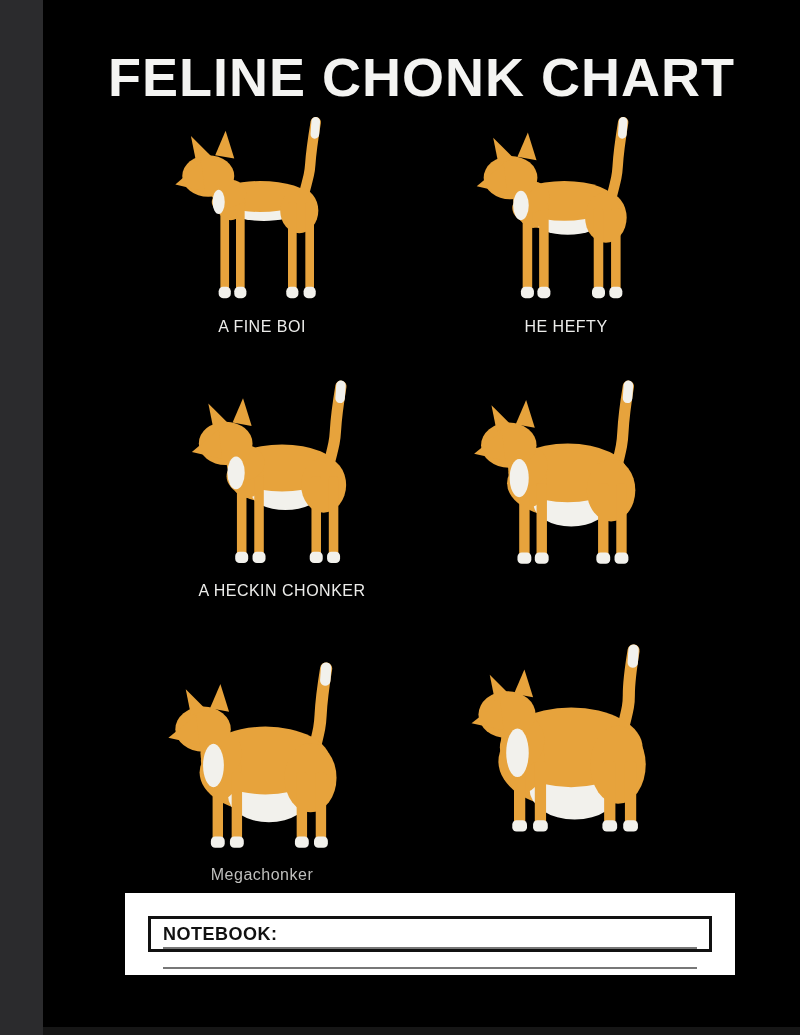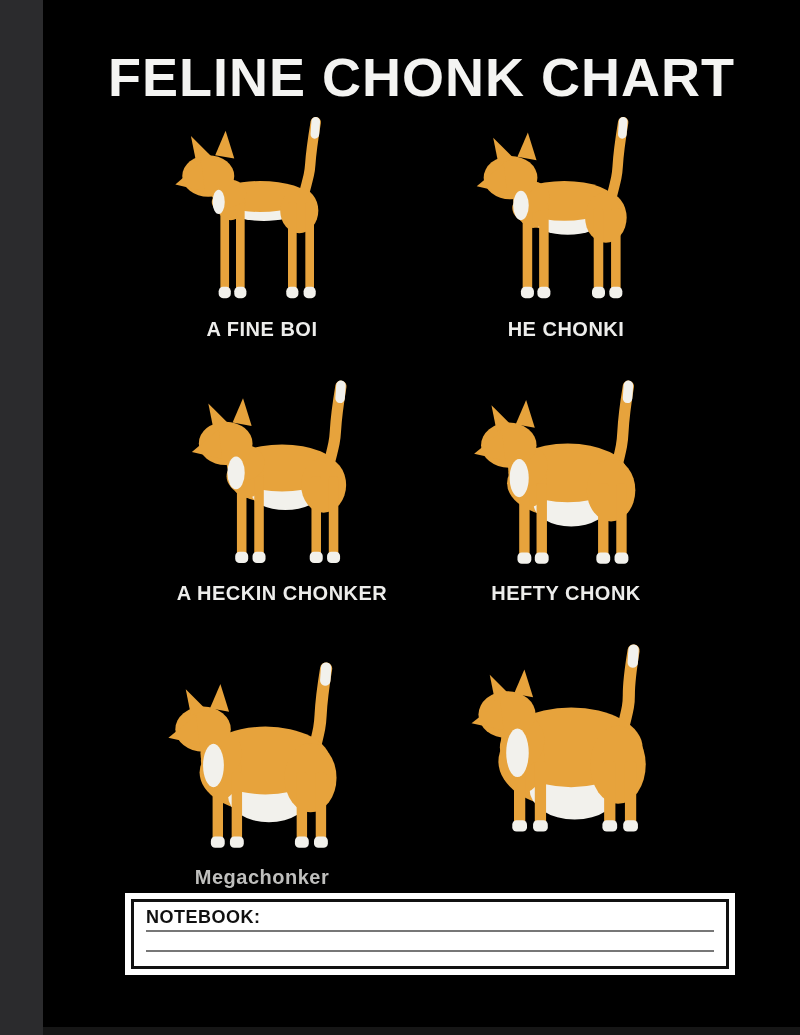--- a/index.html
+++ b/index.html
@@ -27,35 +27,35 @@
     white-space: nowrap;
   }
   .cell {
     position: absolute; width: 208px;
     display: flex; flex-direction: column; align-items: center;
   }
   .cat-slot { width: 208px; height: 200px; }
   .cat-slot svg { display: block; }
   .cat-label {
     margin-top: 10px;
-    font-size: 20px; font-weight: bold; letter-spacing: 0.5px;
+    font-size: 16px; font-weight: normal; letter-spacing: 0.5px;
     color: var(--label, #ededeb); white-space: nowrap;
   }
   .cat-label.muted { color: var(--label-muted, #bfbfbd); }
   #cell-0 { left: 158px; top: 108px; }
   #cell-1 { left: 462px; top: 108px; }
   #cell-2 { left: 158px; top: 372px; margin-left: 20px; }
   #cell-3 { left: 462px; top: 372px; }
   #cell-4 { left: 158px; top: 656px; }
   #cell-5 { left: 462px; top: 638px; }
   .notebook {
     position: absolute; left: 125px; top: 893px;
     width: 610px; height: 82px;
     background: var(--nb-bg, #fff);
-    padding: 6px; box-sizing: border-box;
+    padding: 23px; box-sizing: border-box;
   }
   .notebook-inner {
     position: relative; width: 100%; height: 100%;
     border: 3px solid var(--nb-border, #111); box-sizing: border-box;
   }
   .nb-label {
     position: absolute; left: 12px; top: 5px;
     font-size: 18px; font-weight: bold; letter-spacing: 0.5px;
     color: var(--nb-text, #111);
   }
@@ -121,21 +121,21 @@
           <rect x="150" y="206" width="15" height="13" rx="5" fill="#F2F1EC"></rect>
           <rect x="170" y="206" width="15" height="13" rx="5" fill="#F2F1EC"></rect>
           <ellipse cx="80" cy="102" rx="21" ry="18" fill="#E7A33C"></ellipse>
           <ellipse cx="56" cy="80" rx="31" ry="25" fill="#E7A33C"></ellipse>
           <polygon points="17,90 48,64 52,98" fill="#E7A33C"></polygon>
           <polygon points="42,64 36,34 60,58" fill="#E7A33C"></polygon>
           <polygon points="64,56 76,28 86,60" fill="#E7A33C"></polygon>
           <ellipse cx="68" cy="112" rx="9" ry="17" fill="#F2F1EC"></ellipse>
         </svg>
       </div>
-    <div class="cat-label">HE CHONKI</div>
+    <div class="cat-label">HE HEFTY</div>
   </div>
   <div class="cell" id="cell-2">
     <div class="cat-slot">
         <svg width="208" height="200" viewBox="0 0 240 230" xmlns="http://www.w3.org/2000/svg">
           <path d="M 172 114 C 188 54, 176 90, 188 16" stroke="#E7A33C" stroke-width="13" fill="none" stroke-linecap="round"></path>
           <path d="M 187 30 L 188 15" stroke="#F2F1EC" stroke-width="11" fill="none" stroke-linecap="round"></path>
           <ellipse cx="120" cy="120" rx="64" ry="32" fill="#E7A33C"></ellipse>
           <ellipse cx="124" cy="138.79999999999998" rx="39.68" ry="20" fill="#F2F1EC"></ellipse>
           <ellipse cx="120" cy="110.4" rx="62.72" ry="27.2" fill="#E7A33C"></ellipse>
           <ellipse cx="168" cy="130" rx="26" ry="32" fill="#E7A33C"></ellipse>
@@ -177,21 +177,20 @@
           <rect x="155" y="208" width="16" height="13" rx="5" fill="#F2F1EC"></rect>
           <rect x="176" y="208" width="16" height="13" rx="5" fill="#F2F1EC"></rect>
           <ellipse cx="76" cy="108" rx="23" ry="23" fill="#E7A33C"></ellipse>
           <ellipse cx="54" cy="84" rx="32" ry="26" fill="#E7A33C"></ellipse>
           <polygon points="14,94 46,68 50,102" fill="#E7A33C"></polygon>
           <polygon points="40,68 34,38 58,62" fill="#E7A33C"></polygon>
           <polygon points="62,60 74,32 84,64" fill="#E7A33C"></polygon>
           <ellipse cx="66" cy="122" rx="11" ry="22" fill="#F2F1EC"></ellipse>
         </svg>
       </div>
-    <div class="cat-label">HEFTY CHONK</div>
   </div>
   <div class="cell" id="cell-4">
     <div class="cat-slot">
         <svg width="208" height="200" viewBox="0 0 240 230" xmlns="http://www.w3.org/2000/svg">
           <path d="M 178 116 C 194 56, 182 88, 194 14" stroke="#E7A33C" stroke-width="14" fill="none" stroke-linecap="round"></path>
           <path d="M 193 28 L 194 13" stroke="#F2F1EC" stroke-width="12" fill="none" stroke-linecap="round"></path>
           <ellipse cx="124" cy="134" rx="76" ry="46" fill="#E7A33C"></ellipse>
           <ellipse cx="128" cy="161.4" rx="47.12" ry="30" fill="#F2F1EC"></ellipse>
           <ellipse cx="124" cy="120.2" rx="74.48" ry="39.1" fill="#E7A33C"></ellipse>
           <ellipse cx="176" cy="140" rx="30" ry="40" fill="#E7A33C"></ellipse>

